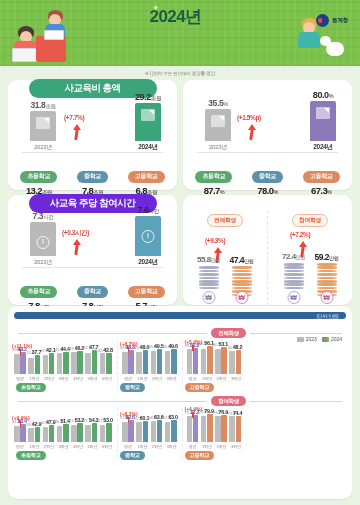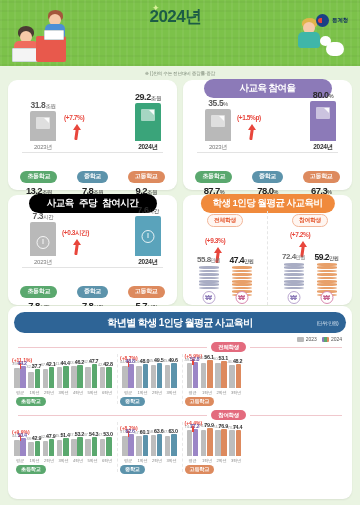--- a/index.html
+++ b/index.html
@@ -76,21 +76,21 @@
   }
   .card-title {
     position: absolute; top: -1px; left: 50%; transform: translateX(-50%);
     min-width: 128px; text-align: center;
     border-radius: 11px; padding: 3px 12px;
     font-size: 9.5px; font-weight: bold; color: #fff; letter-spacing: -0.5px;
     white-space: nowrap;
   }
   .t-green { background: #3aa47a; }
   .t-purple { background: #8c7ab8; }
-  .t-teal { background: #000000; font-family: Liberation Mono, monospace; }
+  .t-teal { background: #6d28d9; }
   .t-orange { background: #f08a3c; }
 
   .card-body { height: 94px; position: relative; }
 
   
   .cmp { position: relative; height: 68px; }
   .cmp .bar-group { position: absolute; bottom: 12px; text-align: center; }
   .cmp .bar-label-val {
     font-size: 8.5px; font-weight: bold; color: #5b5b5b; letter-spacing: -0.4px;
     margin-bottom: 1px; white-space: nowrap;
@@ -321,20 +321,21 @@
 
   <div class="note-line">
     <div class="note-text">※ ( )안의 수는 전년대비 증감률·증감</div>
   </div>
 
   <div class="cards">
 
     <div class="row">
 
       <div class="card">
+        <div class="card-title t-green">사교육비 총액</div>
         <div class="card-body">
           <div class="cmp">
             <div class="baseline"></div>
             <div class="bar-group" style="left:22px;">
               <div class="bar-label-val"><span>31.8</span><span class="unit">조원</span></div>
               <div class="bar bar-old" style="height:30px;">
                   <span class="glyph"></span>
                 </div>
               <div class="yr">2023년</div>
             </div>
@@ -354,29 +355,28 @@
               <div class="sub-val"><span>13.2</span><span class="unit">조원</span></div>
               <div class="sub-chg">(+6.5%)</div>
             </div>
             <div class="sub">
               <span class="sub-chip c-mi">중학교</span>
               <div class="sub-val"><span>7.8</span><span class="unit">조원</span></div>
               <div class="sub-chg">(+9.5%)</div>
             </div>
             <div class="sub">
               <span class="sub-chip c-hi">고등학교</span>
-              <div class="sub-val"><span>9.2</span><span class="unit">조원</span></div>
+              <div class="sub-val"><span>6.8</span><span class="unit">조원</span></div>
               <div class="sub-chg">(+7.9%)</div>
             </div>
           </div>
         </div>
       </div>
 
       <div class="card">
-        <div class="card-title t-purple">사교육 참여율</div>
         <div class="card-body">
           <div class="cmp">
             <div class="baseline"></div>
             <div class="bar-group" style="left:22px;">
               <div class="bar-label-val"><span>35.5</span><span class="unit">%</span></div>
               <div class="bar bar-old" style="height:32px;">
                   <span class="glyph"></span>
                 </div>
               <div class="yr">2023년</div>
             </div>
@@ -449,21 +449,20 @@
             <div class="sub">
               <span class="sub-chip c-hi">고등학교</span>
               <div class="sub-val"><span>5.7</span><span class="unit">시간</span></div>
               <div class="sub-chg">(+0.1시간)</div>
             </div>
           </div>
         </div>
       </div>
 
       <div class="card">
-        <div class="card-title t-orange">학생 1인당 월평균 사교육비</div>
         <div class="coins-wrap">
 
           <div class="coin-col">
             <span class="seg-chip">전체학생</span>
             <div class="delta" style="left:22px;top:26px;">(+9.3%)</div>
             <div class="arrow-up" style="left:30px;top:36px;"></div>
             <div class="stacks">
               <div class="stack old">
                 <div class="stack-val"><span>55.8</span><span class="unit">만원</span></div>
                 <div class="coin"></div>
@@ -529,21 +528,20 @@
             </div>
           </div>
 
         </div>
       </div>
     </div>
   </div>
 
   <div class="panel">
     <div class="panel-title">
-      <span>학년별 학생 1인당 월평균 사교육비</span>
       <span class="panel-unit">(단위: 만원)</span>
     </div>
 
     <div class="legend">
       <div class="legend-item">
         <span class="lg-swatch lg-gray"></span>
         <span>2023</span>
       </div>
       <div class="legend-item">
         <span class="lg-swatch lg-multi"></span>

